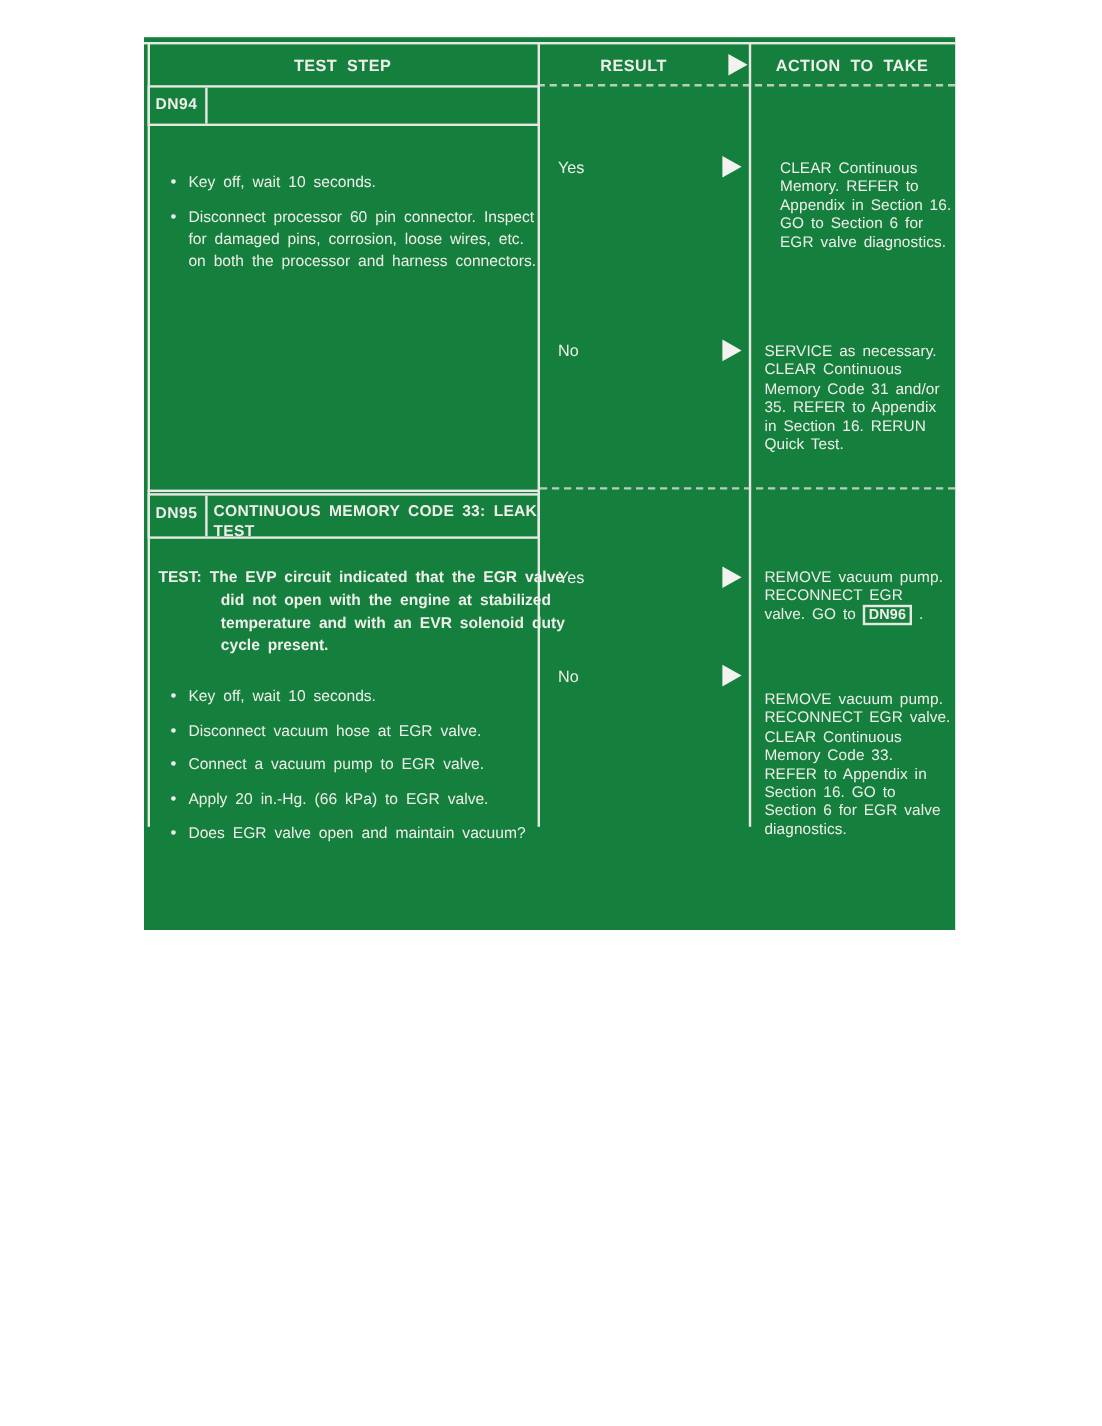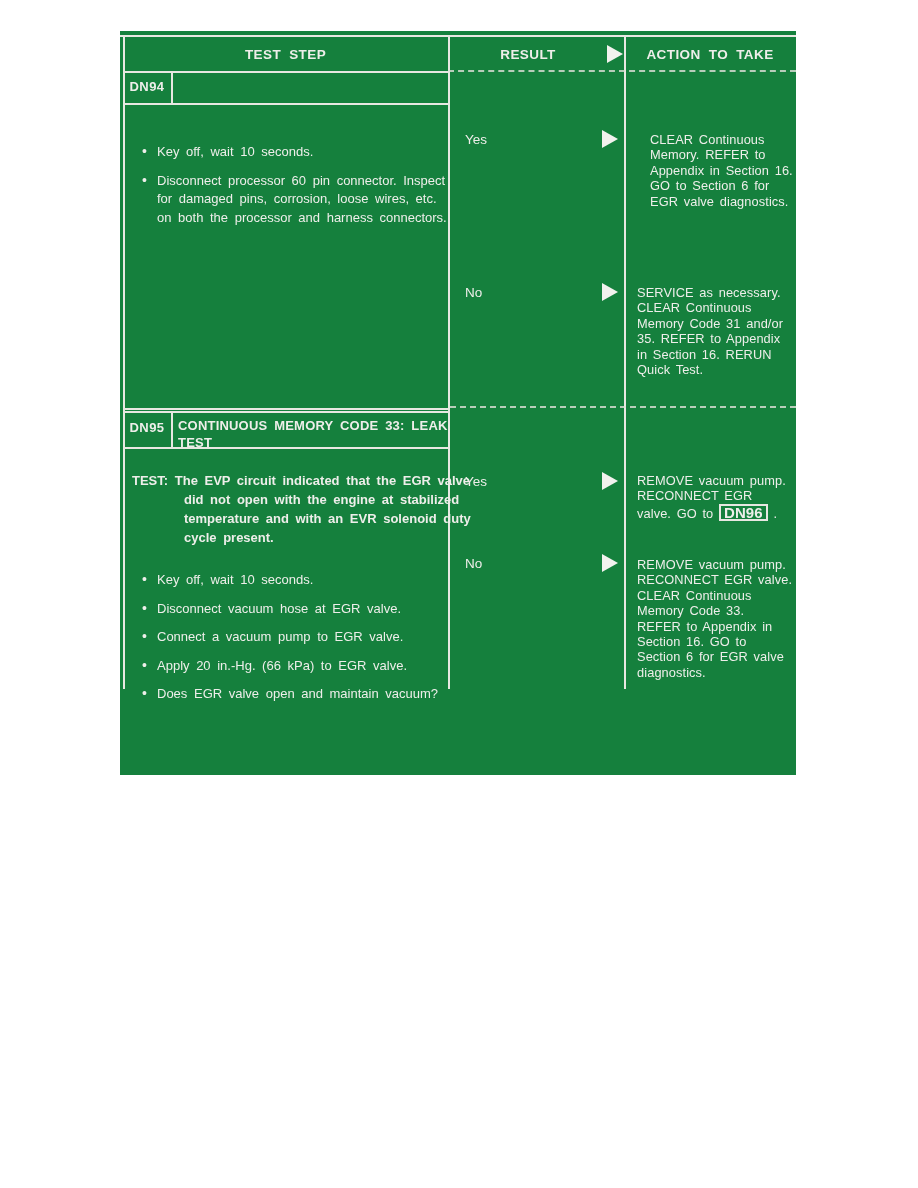--- a/index.html
+++ b/index.html
@@ -42,21 +42,21 @@
   .action-text{
     position:absolute;font-size:12.8px;line-height:15.4px;
     word-spacing:2px;letter-spacing:.1px;
   }
   .note-para{
     position:absolute;font-weight:bold;font-size:13px;line-height:19px;
     word-spacing:3px;padding-left:52px;text-indent:-52px;margin:0;
   }
   .ref-box{
     display:inline-block;border:2px solid #e8e8e2;padding:0 3px;
-    font-weight:bold;font-size:15px;line-height:13px;
+    font-weight:bold;font-size:12px;line-height:13px;
   }
 </style>
 </head>
 <body>
 
 <div class="diag-table">
 
   <div class="line hline" style="left:0;top:4px;width:676px;"></div>
   <div class="line vline" style="left:3px;top:4px;height:654px;"></div>
   <div class="line vline" style="left:328px;top:4px;height:654px;"></div>
@@ -103,15 +103,15 @@
     <li>Apply 20 in.-Hg. (66 kPa) to EGR valve.</li>
     <li>Does EGR valve open and maintain vacuum?</li>
   </ul>
 
   <div class="result-label" style="left:345px;top:443px;">Yes</div>
   <div class="arrow-right" style="left:482px;top:441px;"></div>
   <div class="action-text" style="left:517px;top:442px;width:152px;"><span>REMOVE vacuum pump. RECONNECT EGR valve. GO to </span><span class="ref-box">DN96</span><span> .</span></div>
 
   <div class="result-label" style="left:345px;top:525px;">No</div>
   <div class="arrow-right" style="left:482px;top:523px;"></div>
-  <div class="action-text" style="left:517px;top:526px;width:156px;">REMOVE vacuum pump. RECONNECT EGR valve. CLEAR Continuous Memory Code 33. REFER to Appendix in Section 16. GO to Section 6 for EGR valve diagnostics.</div>
+  <div class="action-text" style="left:517px;top:544px;width:156px;">REMOVE vacuum pump. RECONNECT EGR valve. CLEAR Continuous Memory Code 33. REFER to Appendix in Section 16. GO to Section 6 for EGR valve diagnostics.</div>
 
 </div>
 
 </body></html>

